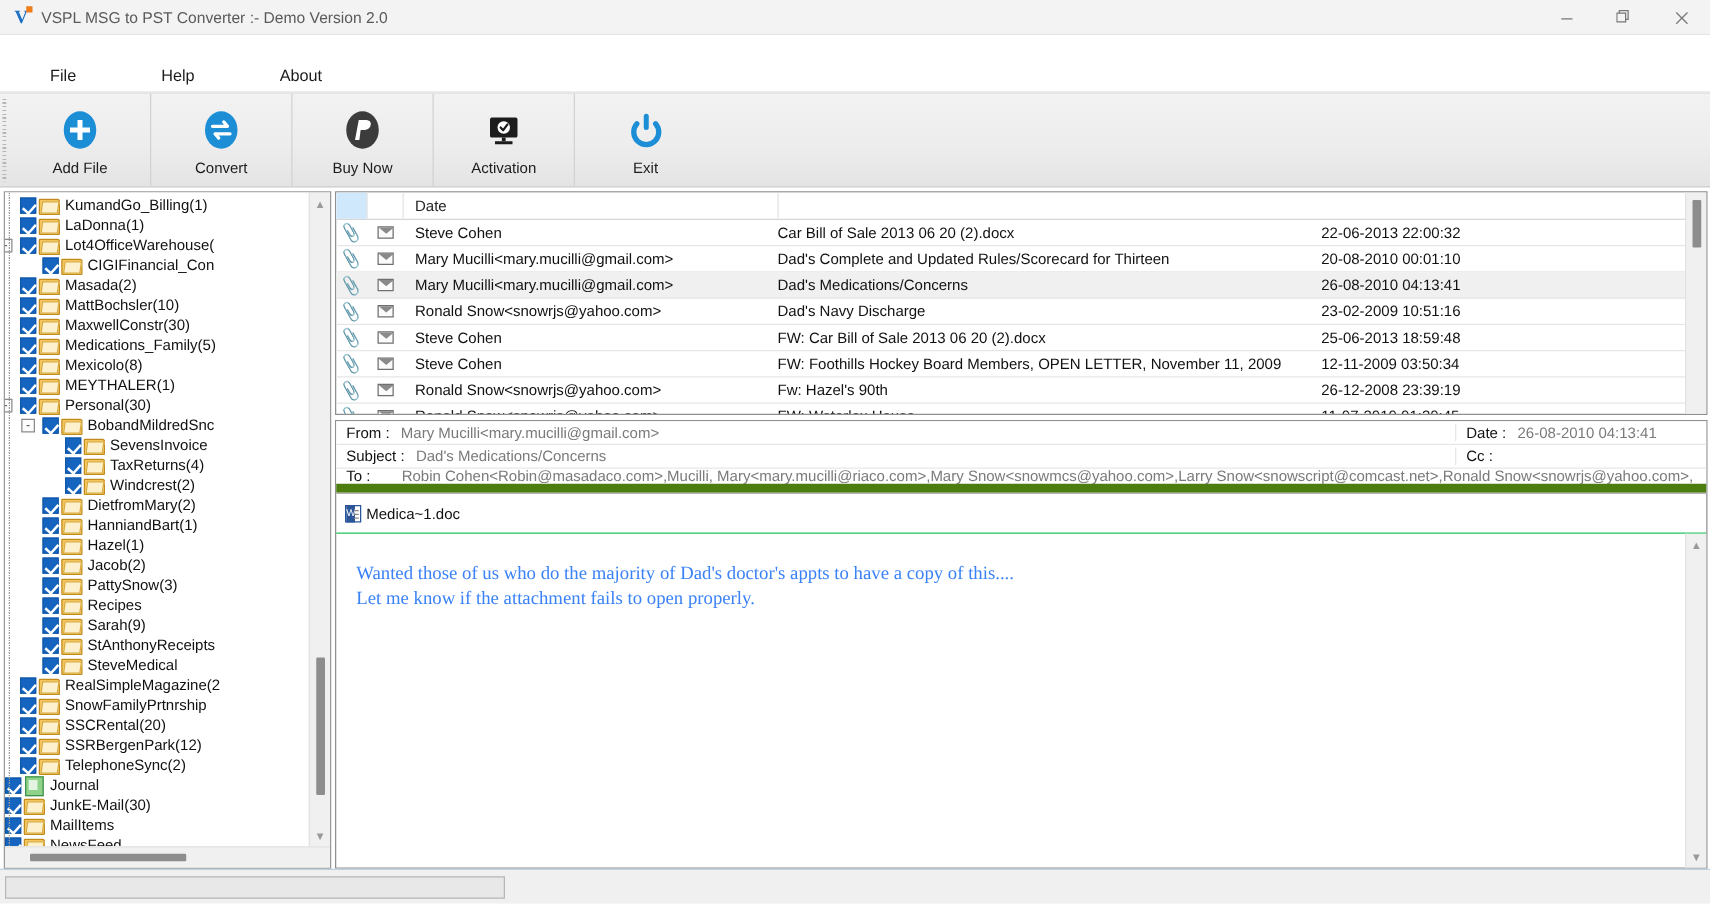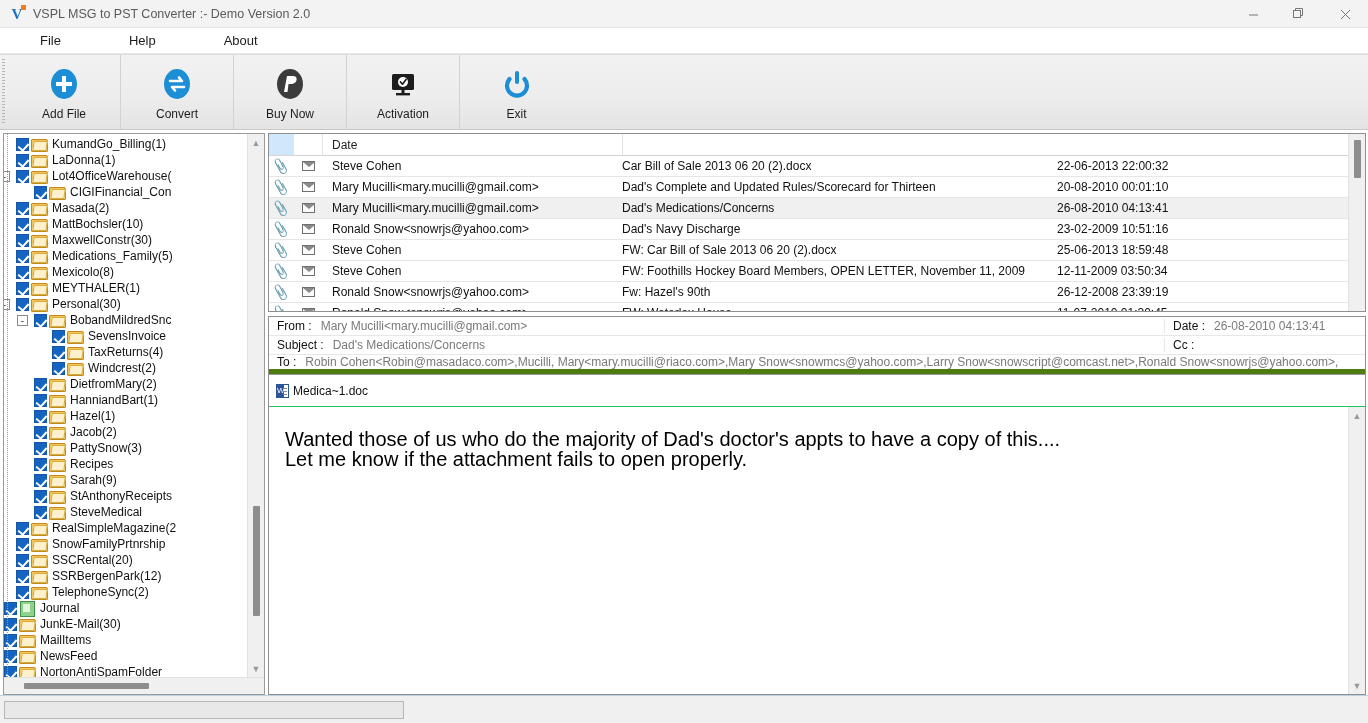--- a/index.html
+++ b/index.html
@@ -69,20 +69,21 @@
 
   
   .menubar {
     height: 26px;
     background: #ffffff;
     display: flex;
     align-items: center;
     flex: none;
     padding-left: 30px;
     border-bottom: 1px solid #e8e8e8;
+    margin-top: 20px;
   }
   .menu-item {
     font-size: 13px;
     color: #1c1c1c;
     padding: 2px 10px;
     margin-right: 48px;
     cursor: default;
   }
 
   
@@ -377,21 +378,21 @@
     background: #ffffff;
     border-bottom: 1px solid #9a9a9a;
   }
   .d-line {
     display: flex;
     height: 19px;
     align-items: center;
     font-size: 12px;
     border-bottom: 1px solid #e7e7e7;
   }
-  .d-line:last-child { border-bottom: 5px solid #4d7c0f; }
+  .d-line:last-child { border-bottom: 7px solid #4d7c0f; gap: 16px; }
   .d-lbl {
     color: #111;
     padding-left: 8px;
     flex: none;
   }
   .d-val {
     color: #7a7a7a;
     padding-left: 9px;
     white-space: nowrap;
     overflow: hidden;
@@ -433,23 +434,23 @@
     content: "";
     position: absolute; right: 1px; top: 3px;
     width: 4px; height: 1px;
     box-shadow: 0 0 0 0 #666, 0 3px 0 0 #888, 0 6px 0 0 #888;
     background: #888;
   }
   .d-bodywrap { flex: 1 1 auto; display: flex; min-height: 0; }
   .d-body {
     flex: 1 1 auto;
     padding: 22px 0 0 16px;
-    font-family: Liberation Sans, sans-serif;
-    font-size: 20px;
-    color: #000000;
+    font-family: Liberation Serif, serif;
+    font-size: 15px;
+    color: #3b82f6;
     line-height: 20px;
     overflow: hidden;
   }
 
   
   .statusbar {
     height: 28px;
     flex: none;
     background: #f0f0f0;
     border-top: 1px solid #bcd2e0;

